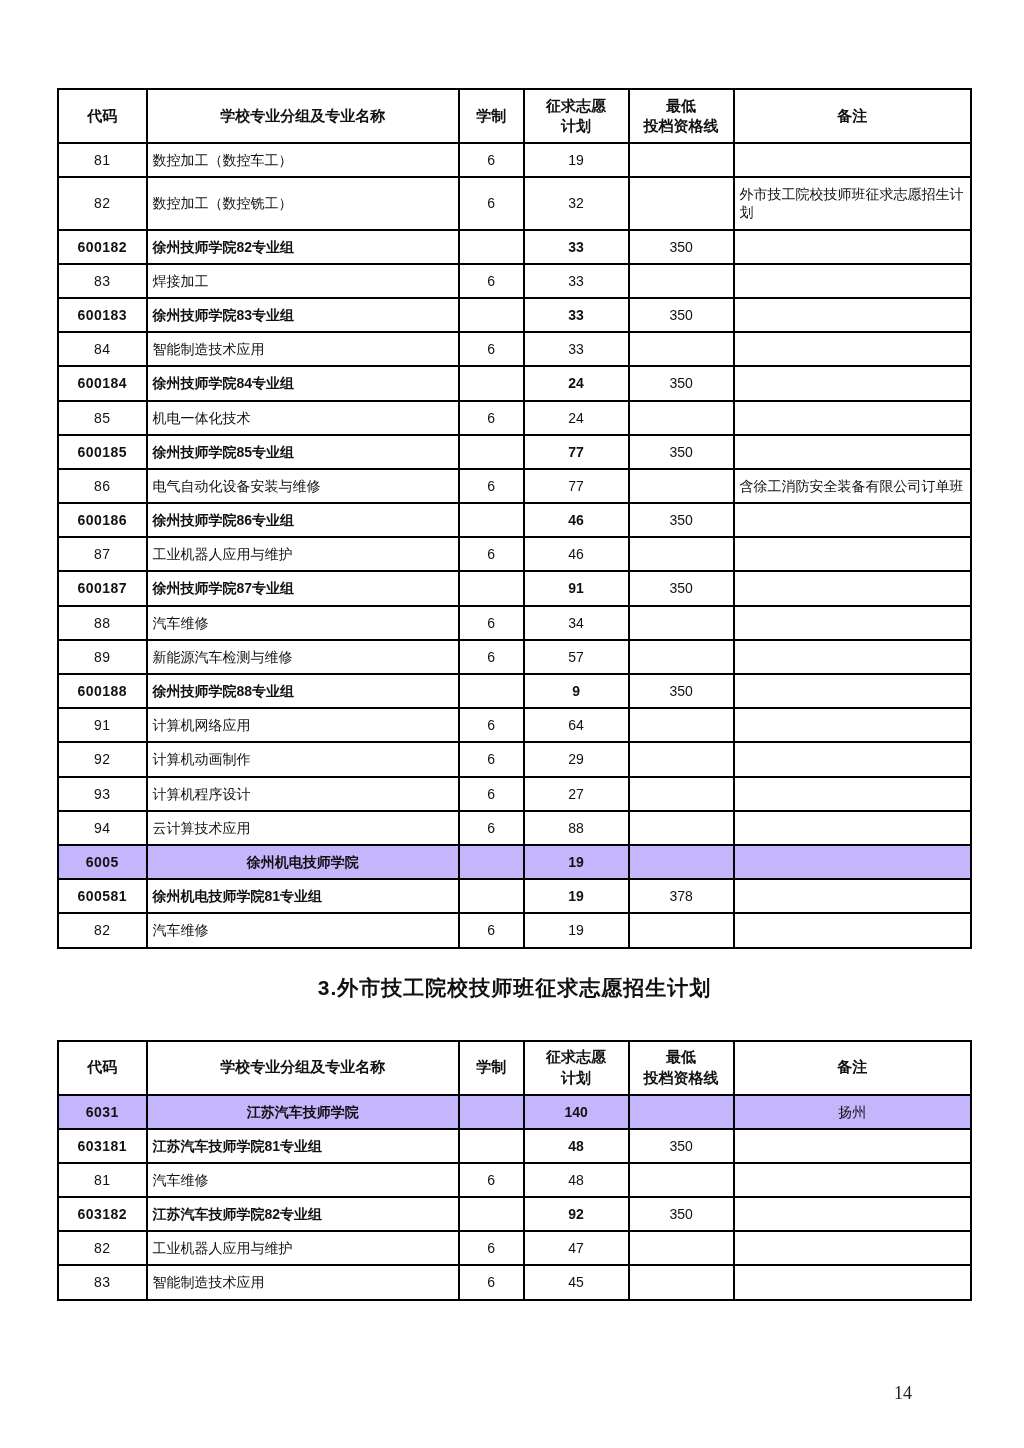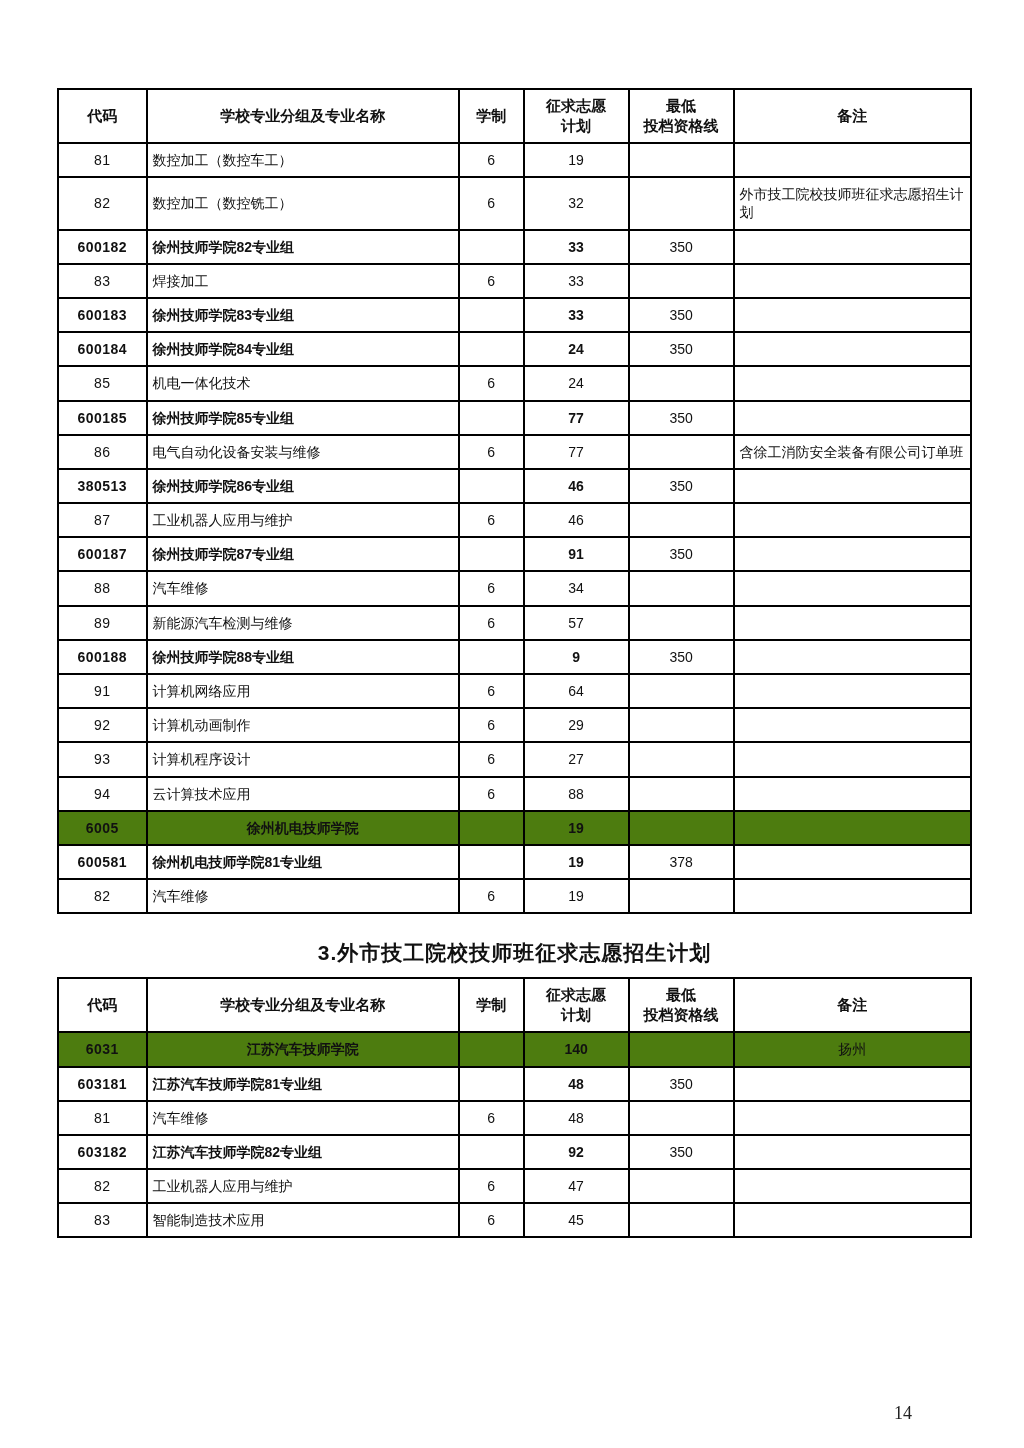--- a/index.html
+++ b/index.html
@@ -57,38 +57,37 @@
     text-align: left;
     padding: 3px 5px;
     font-size: 13.5px;
     line-height: 1.35;
   }
   tr.group td.code, tr.group td.name, tr.group td.plan,
   tr.school td.code, tr.school td.name, tr.school td.plan {
     font-weight: 700;
   }
   tr.school td {
-    background: #4d7c0f;
+    background: #c4b5fd;
     text-align: center;
   }
   .section-title {
     text-align: center;
     font-size: 21px;
     font-weight: 700;
-    margin: 25px 0 10px 0;
+    margin: 25px 0 38px 0;
     letter-spacing: 1px;
   }
   .page-number {
     position: absolute;
     top: 1383px;
     right: 112px;
     font-family: "Liberation Serif", serif;
     font-size: 18px;
     color: #222222;
-    margin-top: 20px;
   }
 </style>
 </head>
 <body>
 
 <div class="content">
 
   <table class="plan-table" id="table1">
     <colgroup>
       <col class="c-code">
@@ -144,20 +143,28 @@
           <td class="remark"></td>
         </tr>
         <tr class="group">
           <td class="code">600183</td>
           <td class="name">徐州技师学院83专业组</td>
           <td class="years"></td>
           <td class="plan">33</td>
           <td class="line">350</td>
           <td class="remark"></td>
         </tr>
+        <tr class="normal">
+          <td class="code">84</td>
+          <td class="name">智能制造技术应用</td>
+          <td class="years">6</td>
+          <td class="plan">33</td>
+          <td class="line"></td>
+          <td class="remark"></td>
+        </tr>
         <tr class="group">
           <td class="code">600184</td>
           <td class="name">徐州技师学院84专业组</td>
           <td class="years"></td>
           <td class="plan">24</td>
           <td class="line">350</td>
           <td class="remark"></td>
         </tr>
         <tr class="normal">
           <td class="code">85</td>
@@ -177,21 +184,21 @@
         </tr>
         <tr class="normal">
           <td class="code">86</td>
           <td class="name">电气自动化设备安装与维修</td>
           <td class="years">6</td>
           <td class="plan">77</td>
           <td class="line"></td>
           <td class="remark">含徐工消防安全装备有限公司订单班</td>
         </tr>
         <tr class="group">
-          <td class="code">380513</td>
+          <td class="code">600186</td>
           <td class="name">徐州技师学院86专业组</td>
           <td class="years"></td>
           <td class="plan">46</td>
           <td class="line">350</td>
           <td class="remark"></td>
         </tr>
         <tr class="normal">
           <td class="code">87</td>
           <td class="name">工业机器人应用与维护</td>
           <td class="years">6</td>

